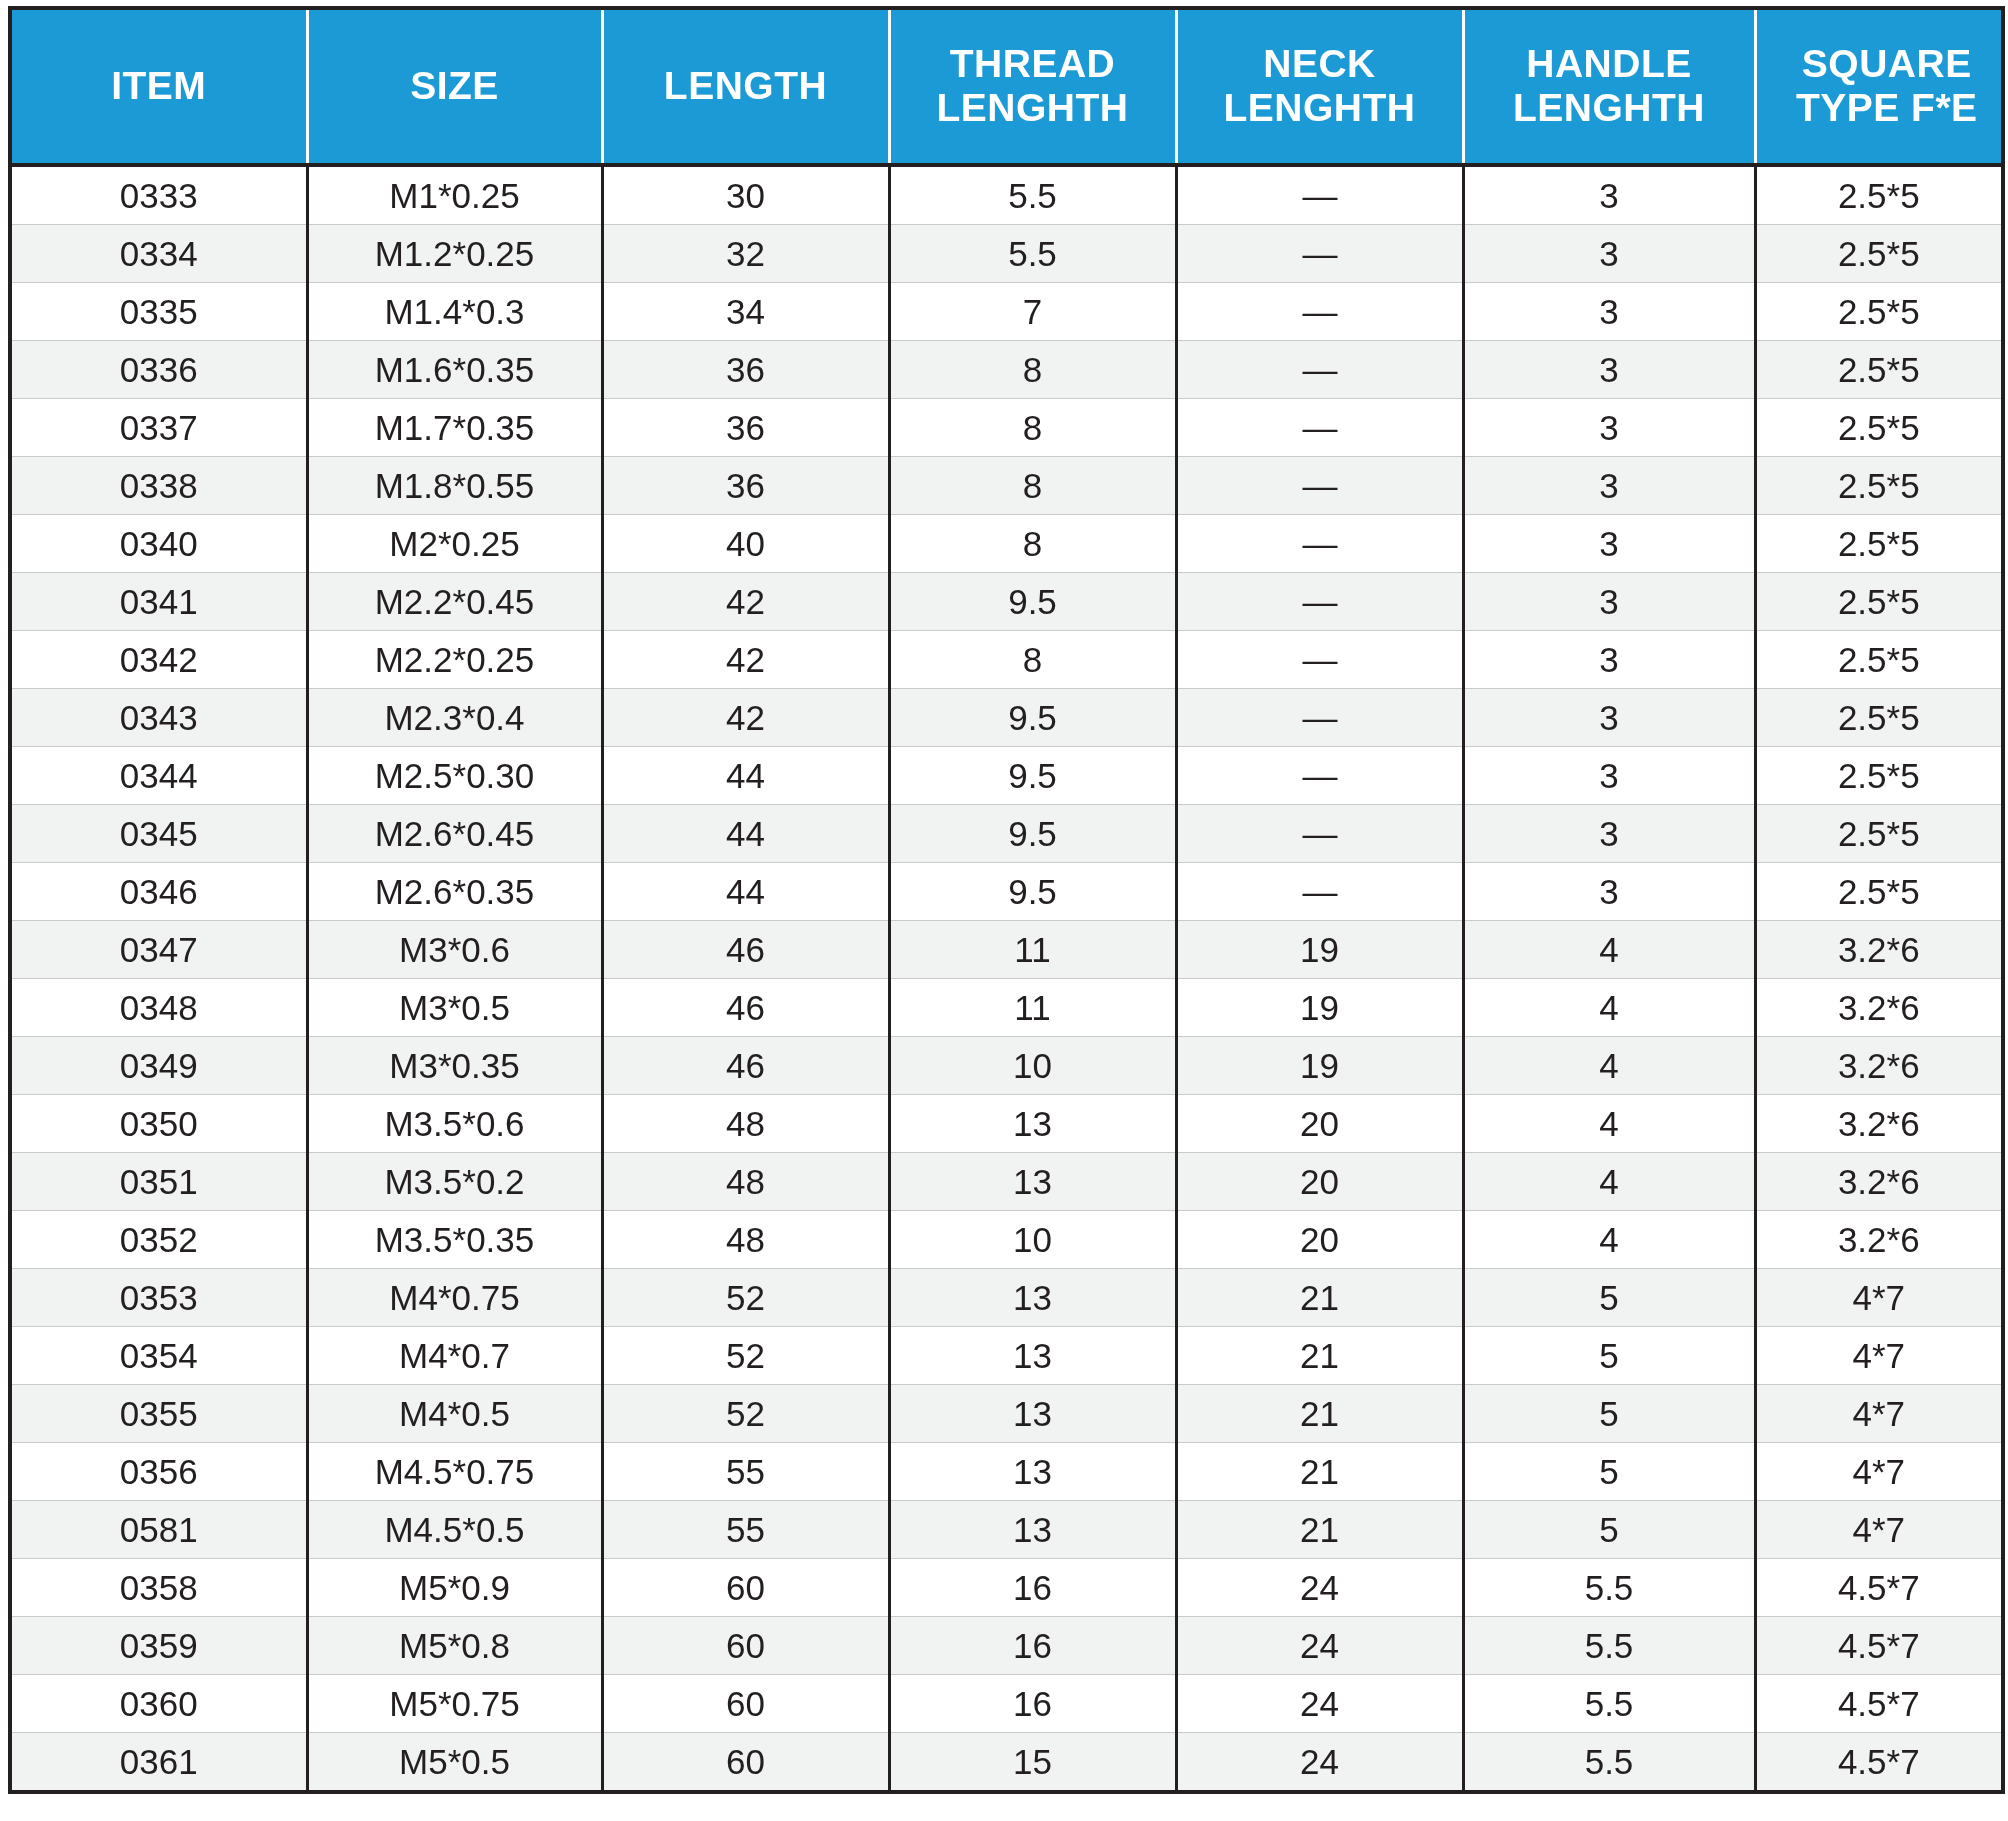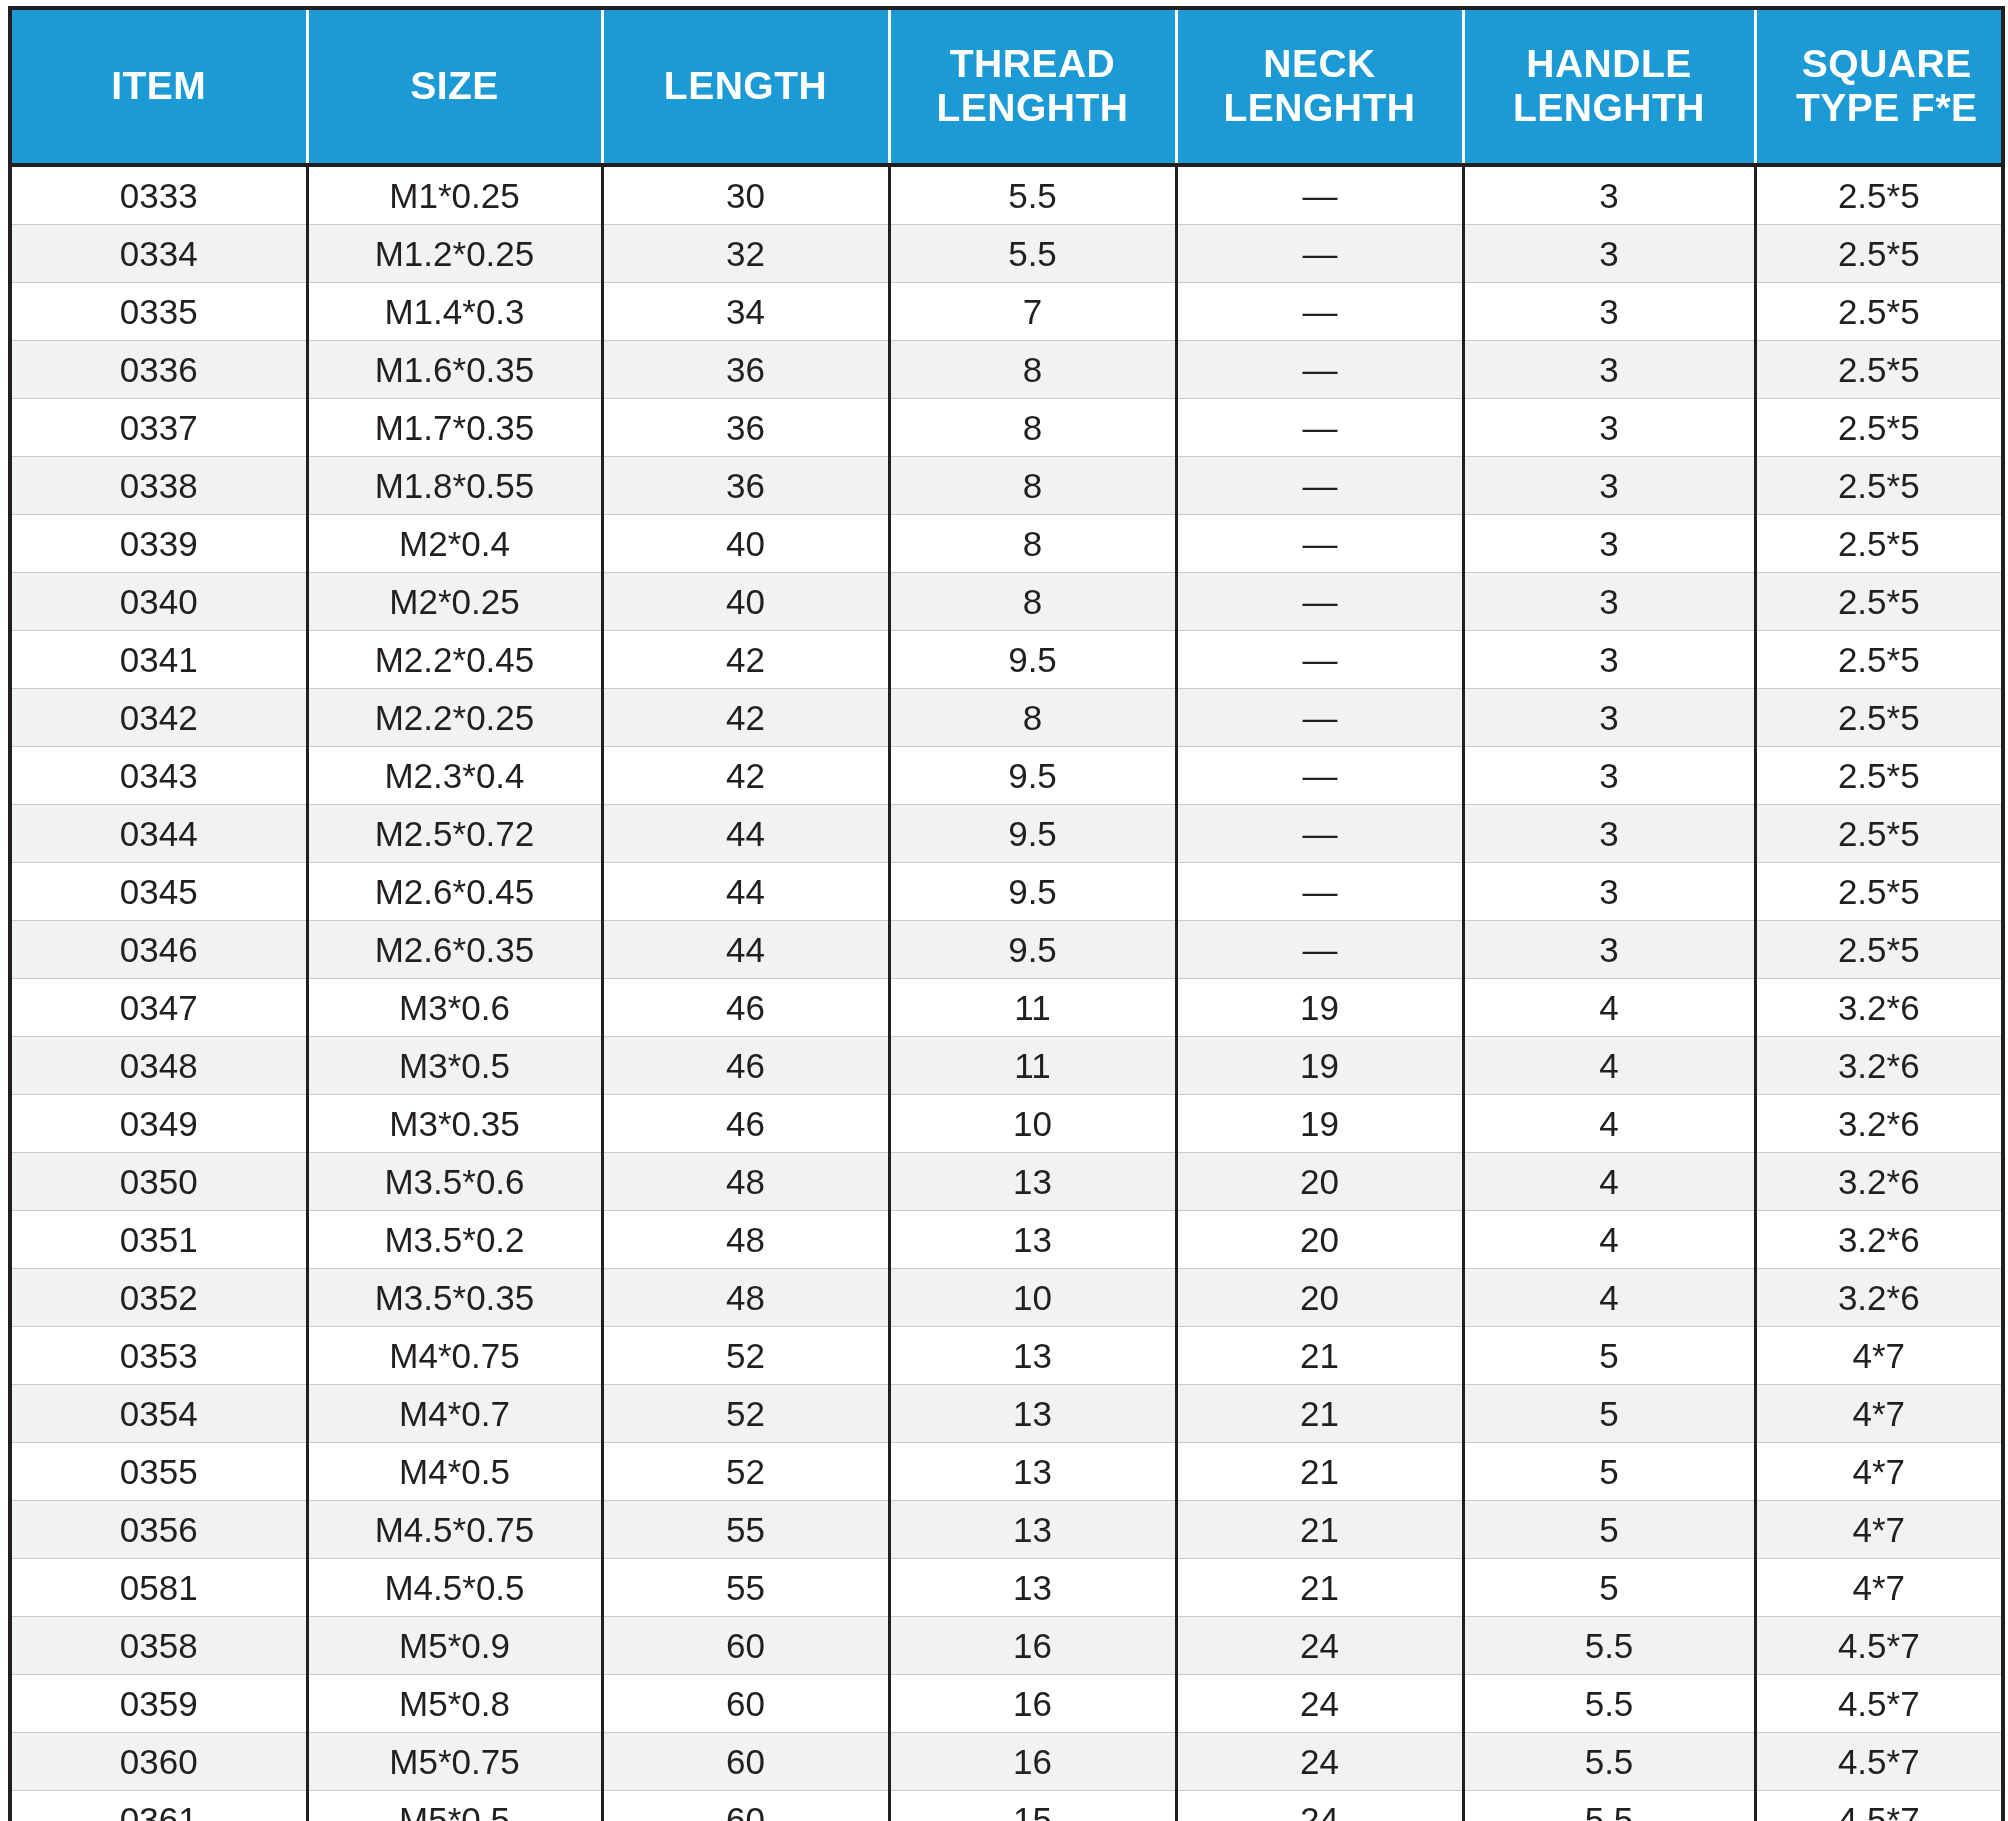--- a/index.html
+++ b/index.html
@@ -167,29 +167,20 @@
         <tr>
           <td>0338</td>
           <td>M1.8*0.55</td>
           <td>36</td>
           <td>8</td>
           <td><span class="dash">—</span></td>
           <td>3</td>
           <td>2.5*5</td>
         </tr>
         <tr>
-          <td>0339</td>
-          <td>M2*0.4</td>
-          <td>40</td>
-          <td>8</td>
-          <td><span class="dash">—</span></td>
-          <td>3</td>
-          <td>2.5*5</td>
-        </tr>
-        <tr>
           <td>0340</td>
           <td>M2*0.25</td>
           <td>40</td>
           <td>8</td>
           <td><span class="dash">—</span></td>
           <td>3</td>
           <td>2.5*5</td>
         </tr>
         <tr>
           <td>0341</td>
@@ -213,21 +204,21 @@
           <td>0343</td>
           <td>M2.3*0.4</td>
           <td>42</td>
           <td>9.5</td>
           <td><span class="dash">—</span></td>
           <td>3</td>
           <td>2.5*5</td>
         </tr>
         <tr>
           <td>0344</td>
-          <td>M2.5*0.72</td>
+          <td>M2.5*0.30</td>
           <td>44</td>
           <td>9.5</td>
           <td><span class="dash">—</span></td>
           <td>3</td>
           <td>2.5*5</td>
         </tr>
         <tr>
           <td>0345</td>
           <td>M2.6*0.45</td>
           <td>44</td>

